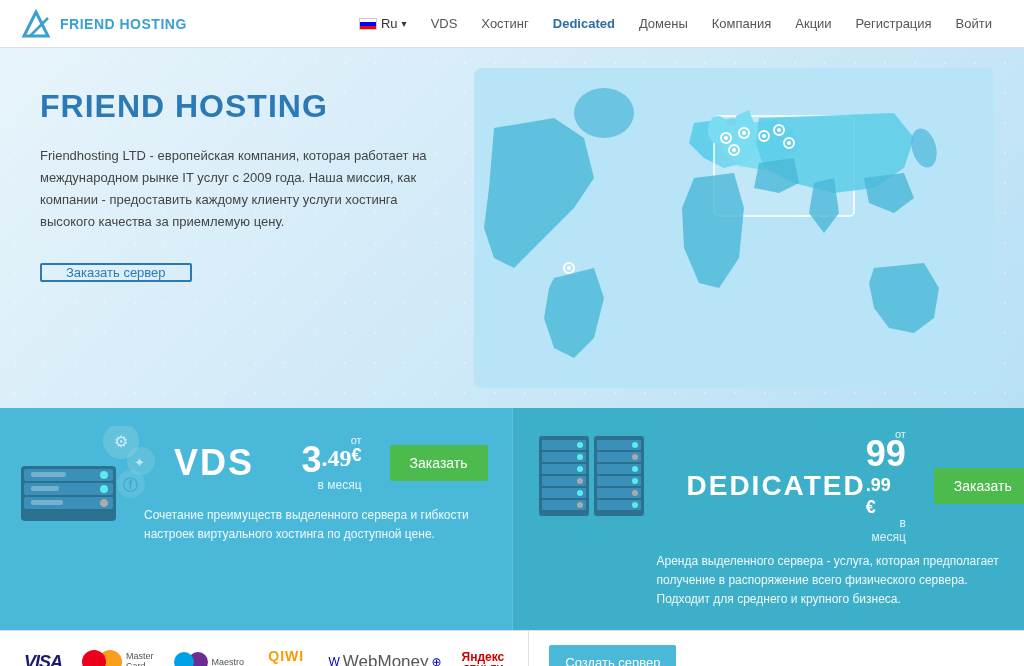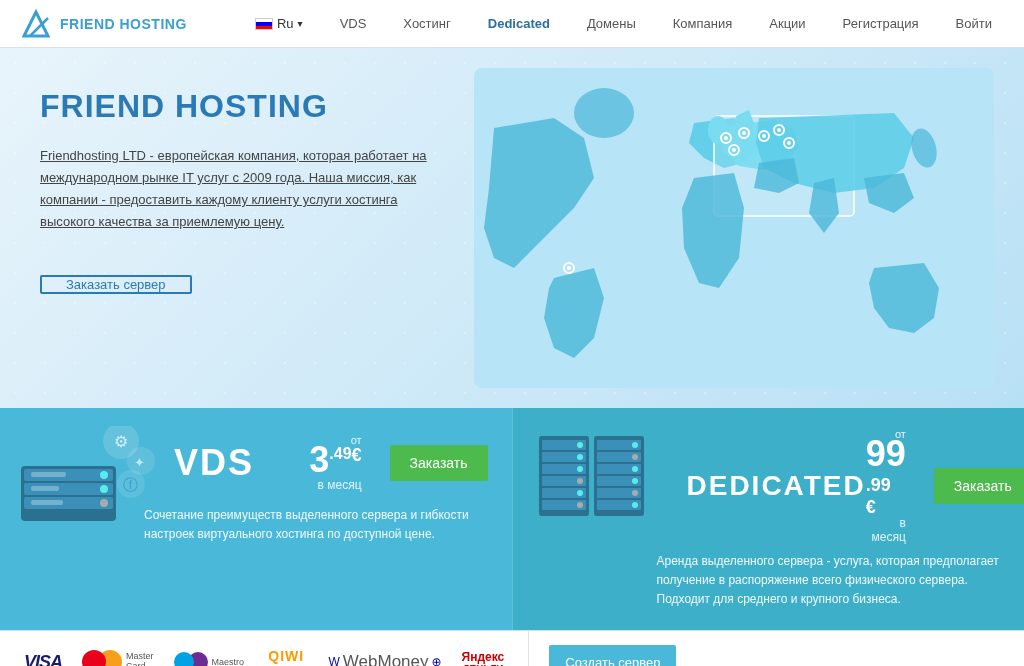--- a/index.html
+++ b/index.html
@@ -28,21 +28,21 @@
     }
     .logo-text {
       font-size: 14px;
       font-weight: bold;
       color: #3a9fd1;
       letter-spacing: 0.5px;
     }
     .nav {
       display: flex;
       align-items: center;
-      gap: 13px;
+      gap: 0;
       flex: 1;
       justify-content: flex-end;
     }
     .nav-lang {
       display: flex;
       align-items: center;
       gap: 4px;
       font-size: 13px;
       color: #333;
       padding: 0 12px;
@@ -91,23 +91,22 @@
       font-size: 32px;
       font-weight: bold;
       color: #2c7ab5;
       margin-bottom: 20px;
       letter-spacing: 1px;
     }
     .hero-desc {
       font-size: 13px;
       color: #444;
       line-height: 1.7;
-      margin-bottom: 42px;
+      margin-bottom: 30px;
       max-width: 400px;
-      text-decoration: underline;
     }
     .hero-btn {
       background: transparent;
       border: 2px solid #2c7ab5;
       color: #2c7ab5;
       padding: 0 24px;
       font-size: 13px;
       cursor: pointer;
       border-radius: 2px;
     }
@@ -395,21 +394,21 @@
       </svg>
     </div>
 
     <div class="product-row-top">
       <span class="product-label" style="margin-left:150px;">VDS</span>
       <div class="spacer"></div>
       <div style="display:flex; flex-direction:column; align-items:flex-end; margin-right:12px;">
         <span class="price-from">от</span>
         <div style="display:flex; align-items:baseline; line-height:1;">
           <span style="font-size:36px; font-weight:bold; color:#fff;">3</span>
-          <span style="font-size:16px; font-weight:bold; color:#fff; align-self:flex-start; margin-top:4px;">.49</span>
+          <span style="font-size:24px; font-weight:bold; color:#fff; align-self:flex-start; margin-top:4px;font-family:Liberation Serif, serif;">.49</span>
           <span style="font-size:18px; font-weight:bold; color:#fff; align-self:flex-start; margin-top:4px;">€</span>
         </div>
         <span class="price-period">в месяц</span>
       </div>
       <button class="order-btn">Заказать</button>
     </div>
     <div class="product-info-row">
       <p class="product-desc">Сочетание преимуществ выделенного сервера и гибкости настроек виртуального хостинга по доступной цене.</p>
     </div>
   </div>

